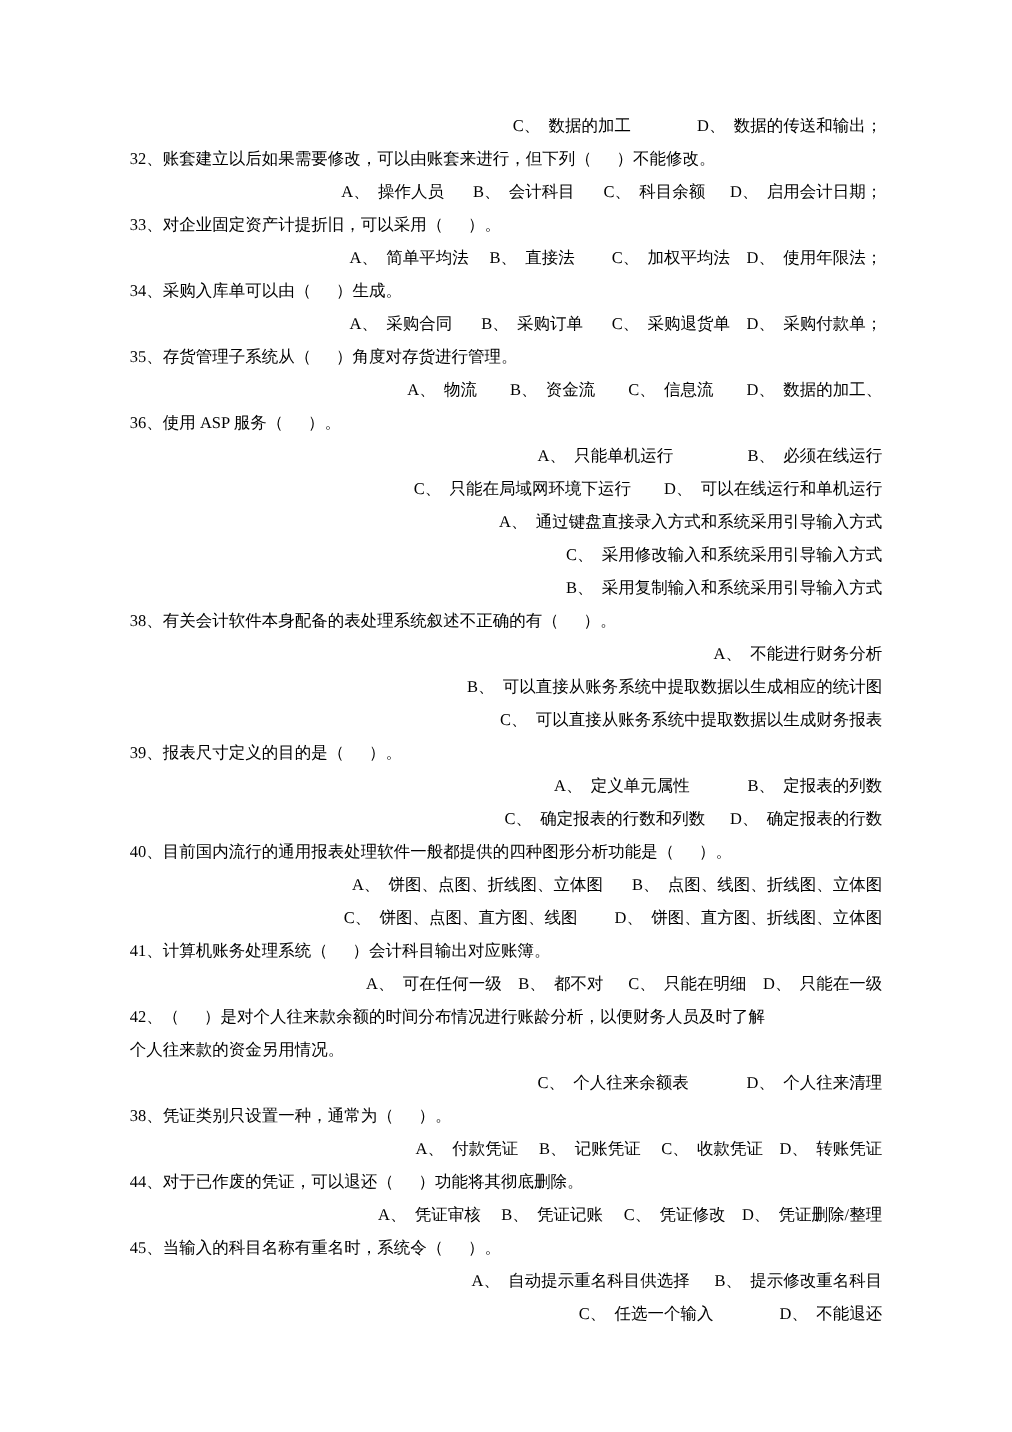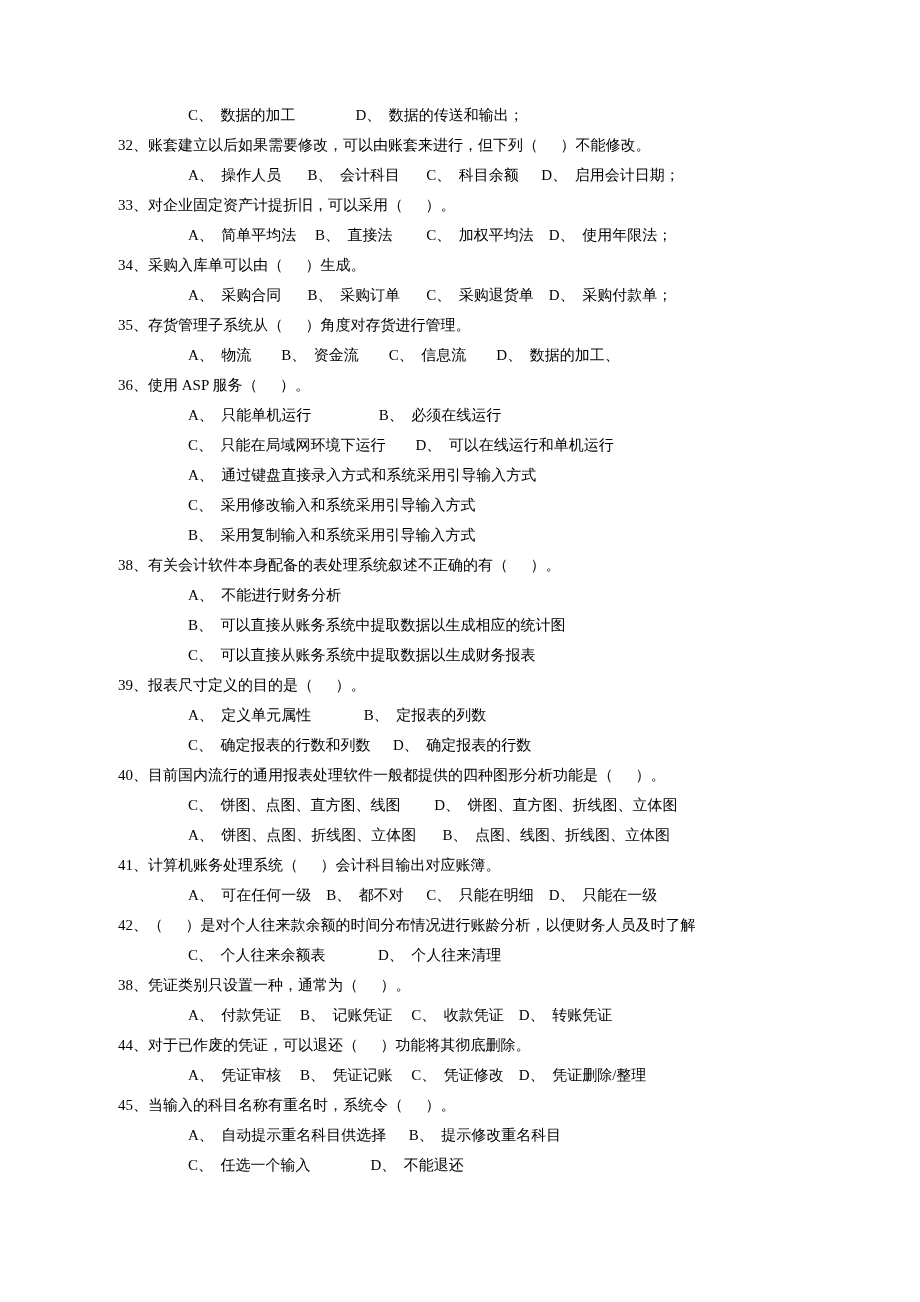--- a/index.html
+++ b/index.html
@@ -9,21 +9,21 @@
       color: #000;
       background: #fff;
       margin: 0;
       padding: 100px 118px 40px 118px;
       width: 920px;
       box-sizing: border-box;
     }
     .line {
       white-space: pre;
     }
-    .indent1 { padding-left: 70px; }
+    .indent1 { padding-left: 70px; text-align: right; }
     .indent0 { padding-left: 0px; }
   </style>
 </head>
 <body>
 
 <div id="content">
     <div class="line indent1">C、  数据的加工                D、  数据的传送和输出；</div>
     <div class="line indent0">32、账套建立以后如果需要修改，可以由账套来进行，但下列（      ）不能修改。</div>
     <div class="line indent1">A、  操作人员       B、  会计科目       C、  科目余额      D、  启用会计日期；</div>
     <div class="line indent0">33、对企业固定资产计提折旧，可以采用（      ）。</div>
@@ -39,25 +39,26 @@
     <div class="line indent1">C、  采用修改输入和系统采用引导输入方式</div>
     <div class="line indent1">B、  采用复制输入和系统采用引导输入方式</div>
     <div class="line indent0">38、有关会计软件本身配备的表处理系统叙述不正确的有（      ）。</div>
     <div class="line indent1">A、  不能进行财务分析</div>
     <div class="line indent1">B、  可以直接从账务系统中提取数据以生成相应的统计图</div>
     <div class="line indent1">C、  可以直接从账务系统中提取数据以生成财务报表</div>
     <div class="line indent0">39、报表尺寸定义的目的是（      ）。</div>
     <div class="line indent1">A、  定义单元属性              B、  定报表的列数</div>
     <div class="line indent1">C、  确定报表的行数和列数      D、  确定报表的行数</div>
     <div class="line indent0">40、目前国内流行的通用报表处理软件一般都提供的四种图形分析功能是（      ）。</div>
+    <div class="line indent1">A、  饼图、点图、折线图、立体图       B、  点图、线图、折线图、立体图</div>
     <div class="line indent1">C、  饼图、点图、直方图、线图         D、  饼图、直方图、折线图、立体图</div>
-    <div class="line indent1">A、  饼图、点图、折线图、立体图       B、  点图、线图、折线图、立体图</div>
     <div class="line indent0">41、计算机账务处理系统（      ）会计科目输出对应账簿。</div>
     <div class="line indent1">A、  可在任何一级    B、  都不对      C、  只能在明细    D、  只能在一级</div>
     <div class="line indent0">42、（      ）是对个人往来款余额的时间分布情况进行账龄分析，以便财务人员及时了解</div>
+    <div class="line indent0">个人往来款的资金另用情况。</div>
     <div class="line indent1">C、  个人往来余额表              D、  个人往来清理</div>
     <div class="line indent0">38、凭证类别只设置一种，通常为（      ）。</div>
     <div class="line indent1">A、  付款凭证     B、  记账凭证     C、  收款凭证    D、  转账凭证</div>
     <div class="line indent0">44、对于已作废的凭证，可以退还（      ）功能将其彻底删除。</div>
     <div class="line indent1">A、  凭证审核     B、  凭证记账     C、  凭证修改    D、  凭证删除/整理</div>
     <div class="line indent0">45、当输入的科目名称有重名时，系统令（      ）。</div>
     <div class="line indent1">A、  自动提示重名科目供选择      B、  提示修改重名科目</div>
     <div class="line indent1">C、  任选一个输入                D、  不能退还</div>
   </div>
 

